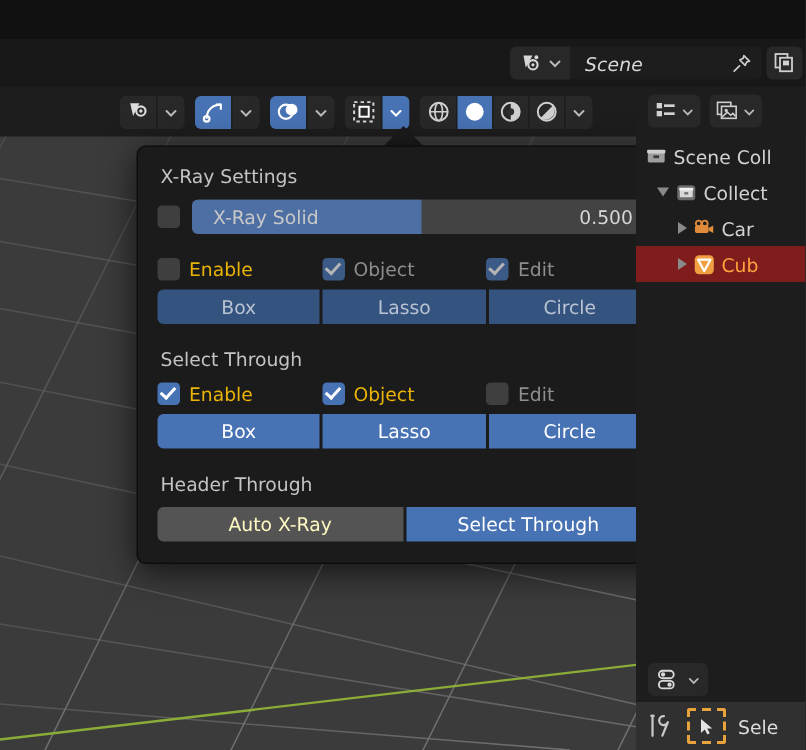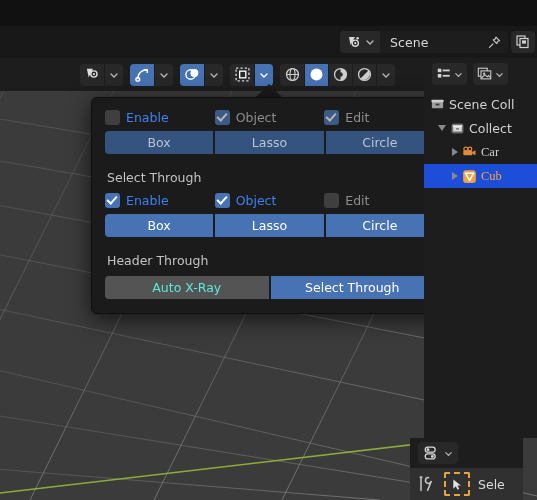--- a/index.html
+++ b/index.html
@@ -17,21 +17,21 @@
     background: #111111;
   }
   .topbar-row {
     position: absolute; left: 0; top: 26px; width: 537px; height: 32px;
     background: #181818;
     display: flex; align-items: center; justify-content: flex-end;
     padding-right: 0px;
   }
   .scene-widget {
     display: flex; align-items: center;
-    height: 22px; margin-right: 3px;
+    height: 22px; margin-right: 3px; font-style: italic;
   }
   .scene-icon-box {
     display: flex; align-items: center; gap: 3px;
     background: #282828; border-radius: 4px 0 0 4px;
     height: 22px; padding: 0 5px 0 6px;
   }
   .scene-name-box {
     background: #1d1d1d; height: 22px; border-radius: 0 4px 4px 0;
     display: flex; align-items: center; justify-content: space-between;
     min-width: 128px; padding: 0 6px 0 10px;
@@ -127,35 +127,35 @@
     color: #c8c8c8; font-size: 12.5px;
   }
   .slider-val {
     position: absolute; right: 12px; top: 0; line-height: 23px;
     color: #d7d7d7; font-size: 12.5px;
   }
 
   
   .cb-row { display: flex; align-items: center; margin-bottom: 6px; }
   .cb-item { display: flex; align-items: center; gap: 6px; width: 33.33%; }
-  .cb-item .lbl { color: #3b82f6; font-size: 12.5px; }
+  .cb-item .lbl { color: #eab308; font-size: 12.5px; }
   .cb-item .lbl.dim { color: #8d8d8d; }
 
   
   .seg { display: flex; gap: 2px; }
   .seg > div {
     flex: 1 1 0; height: 23px; display: flex;
     align-items: center; justify-content: center;
     font-size: 12.5px; color: #e9e9e9;
   }
   .seg > div:first-child { border-radius: 4px 0 0 4px; }
   .seg > div:last-child { border-radius: 0 4px 4px 0; }
   .seg.active > div { background: #4772b3; color: #ffffff; }
   .seg.dimmed > div { background: #35537f; color: #b9c4d3; }
-  .seg.grey > div { background: #545454; color: #5eead4; }
+  .seg.grey > div { background: #545454; color: #fef9c3; }
   .seg.grey > div.sel { background: #4772b3; color: #ffffff; }
 
   
   .outliner {
     position: absolute; left: 424px; top: 58px; width: 113px; height: 380px;
     background: #1d1d1d;
   }
   .ol-header {
     height: 32px; display: flex; align-items: center; gap: 6px;
     padding-left: 8px;
@@ -163,41 +163,41 @@
   .ol-hbtn {
     display: flex; align-items: center; gap: 2px;
     background: #282828; border-radius: 4px; height: 22px; padding: 0 4px;
   }
   .ol-body { padding-top: 2px; }
   .ol-row {
     height: 24px; display: flex; align-items: center; gap: 4px;
     padding-left: 6px; font-size: 12.5px; color: #d2d2d2;
     white-space: nowrap;
   }
-  .ol-row.sel { background: #1d4ed8; }
+  .ol-row.sel { background: #7f1d1d; }
   .ol-row.sel .ol-label { color: #ffa13c; }
   .ol-indent-1 { padding-left: 14px; }
-  .ol-indent-2 { padding-left: 28px; font-family: Liberation Serif, serif; }
+  .ol-indent-2 { padding-left: 28px; }
   .tri {
     width: 0; height: 0; flex: 0 0 auto;
     border-top: 4.5px solid transparent;
     border-bottom: 4.5px solid transparent;
     border-left: 6px solid #8a8a8a;
   }
   .tri.open {
     border-left: 4.5px solid transparent;
     border-right: 4.5px solid transparent;
     border-top: 6px solid #8a8a8a;
     border-bottom: 0;
   }
   .ol-label { overflow: hidden; }
 
   
   .props {
-    position: absolute; left: 410px; top: 438px; width: 113px; height: 62px;
+    position: absolute; left: 424px; top: 438px; width: 113px; height: 62px;
     background: #1d1d1d;
   }
   .props-head {
     height: 30px; display: flex; align-items: center; padding-left: 8px;
   }
   .props-pill {
     display: flex; align-items: center; gap: 3px;
     background: #282828; border-radius: 4px; height: 22px; padding: 0 5px;
   }
   .props-body {
@@ -382,20 +382,31 @@
           <path d="M2 4 L5 7 L8 4" fill="none" stroke="#b9b9b9" stroke-width="1.3" stroke-linecap="round"></path>
         </svg>
       </div>
     </div>
   </div>
 
   <div class="popup-arrow"></div>
 
   <div class="popup">
 
+    <div class="blk">
+      <div class="sec-title">X-Ray Settings</div>
+      <div class="slider-row">
+        <div class="sq-check dim"></div>
+        <div class="slider">
+          <div class="slider-fill" style="width: 50%;"></div>
+          <span class="slider-label">X-Ray Solid</span>
+          <span class="slider-val">0.500</span>
+        </div>
+      </div>
+    </div>
 
     <div class="blk">
       <div class="cb-row">
         <div class="cb-item">
           <span class="sq-check dim"></span>
           <span class="lbl">Enable</span>
         </div>
         <div class="cb-item">
           <span class="sq-check checked dim"></span>
           <span class="lbl dim">Object</span>

